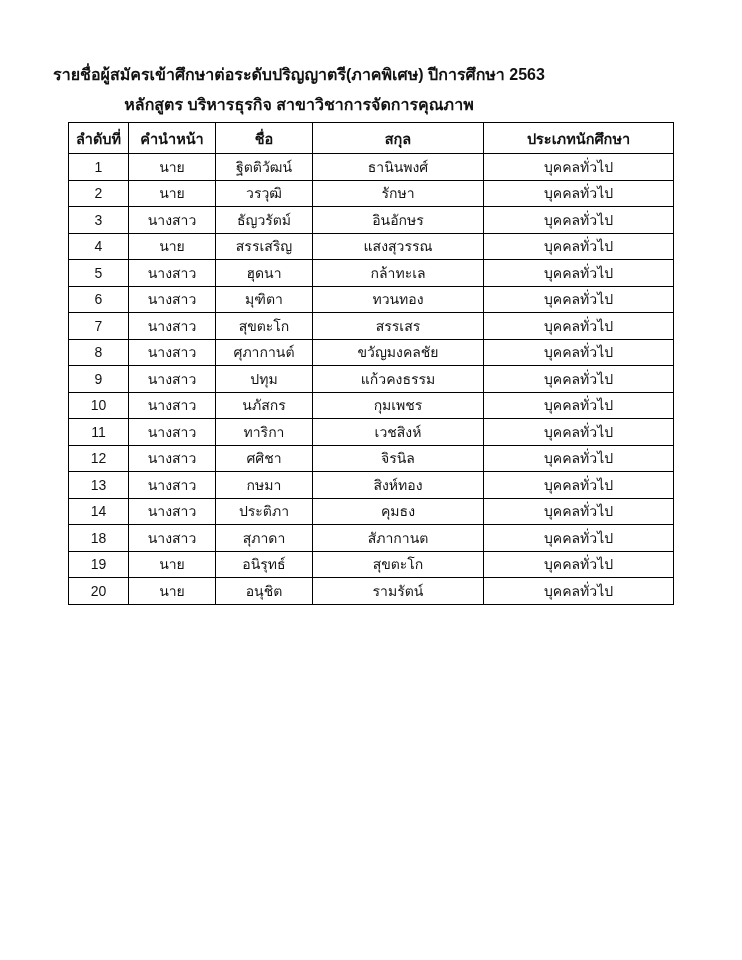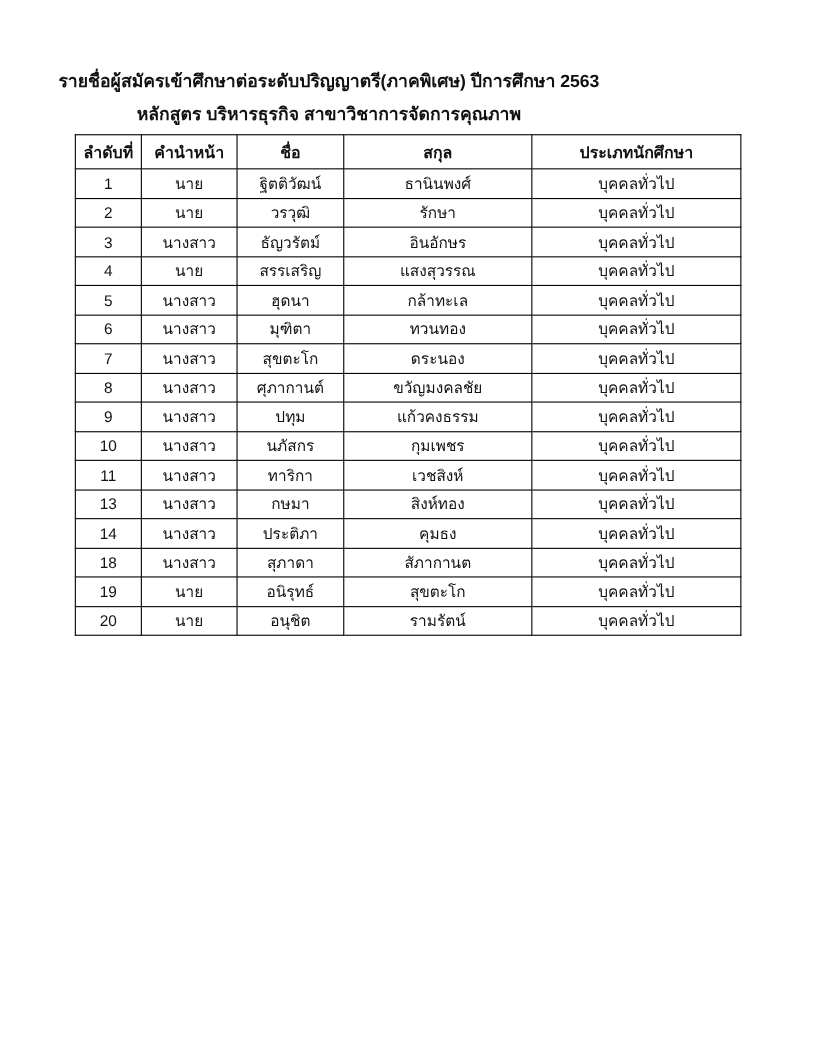--- a/index.html
+++ b/index.html
@@ -131,21 +131,21 @@
       <td>6</td>
       <td>นางสาว</td>
       <td>มุฑิตา</td>
       <td>ทวนทอง</td>
       <td>บุคคลทั่วไป</td>
     </tr>
         <tr>
       <td>7</td>
       <td>นางสาว</td>
       <td>สุขตะโก</td>
-      <td>ดระนอง</td>
+      <td>สรรเสร</td>
       <td>บุคคลทั่วไป</td>
     </tr>
         <tr>
       <td>8</td>
       <td>นางสาว</td>
       <td>ศุภากานต์</td>
       <td>ขวัญมงคลชัย</td>
       <td>บุคคลทั่วไป</td>
     </tr>
         <tr>
@@ -163,20 +163,27 @@
       <td>บุคคลทั่วไป</td>
     </tr>
         <tr>
       <td>11</td>
       <td>นางสาว</td>
       <td>ทาริกา</td>
       <td>เวชสิงห์</td>
       <td>บุคคลทั่วไป</td>
     </tr>
         <tr>
+      <td>12</td>
+      <td>นางสาว</td>
+      <td>ศศิชา</td>
+      <td>จิรนิล</td>
+      <td>บุคคลทั่วไป</td>
+    </tr>
+        <tr>
       <td>13</td>
       <td>นางสาว</td>
       <td>กษมา</td>
       <td>สิงห์ทอง</td>
       <td>บุคคลทั่วไป</td>
     </tr>
         <tr>
       <td>14</td>
       <td>นางสาว</td>
       <td>ประติภา</td>

